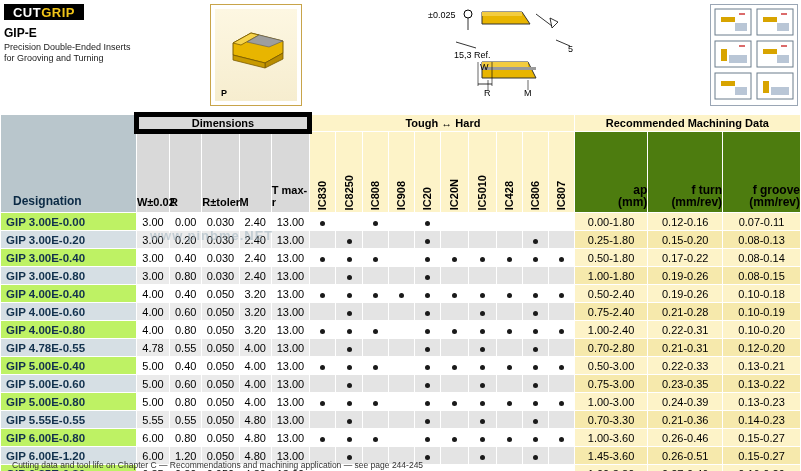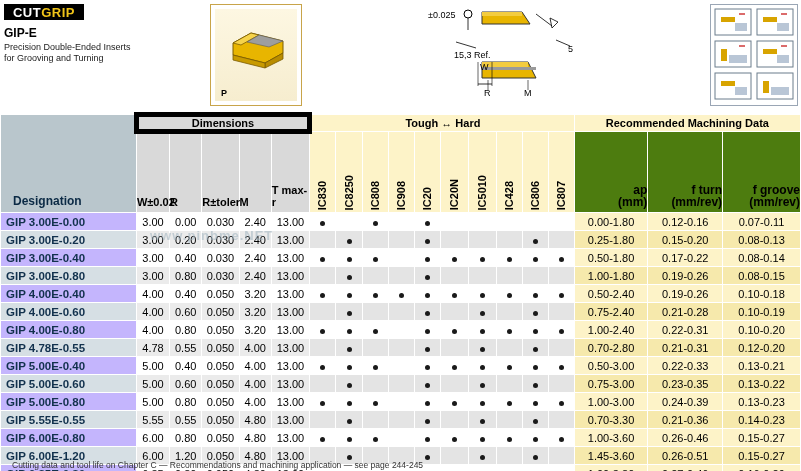--- a/index.html
+++ b/index.html
@@ -73,21 +73,21 @@
   .vert{
     writing-mode:vertical-rl;transform:rotate(180deg);
     white-space:nowrap;display:inline-block;line-height:1;
   }
   .rec-head{
     background:#4d7c0f;font-weight:bold;text-align:right;vertical-align:bottom;
     padding-bottom:4px;font-size:12px;line-height:12px;
   }
 
   .desig{
-    background:#c4b5fd;color:#12314d;font-weight:bold;font-size:11.5px;
+    background:#bef264;color:#12314d;font-weight:bold;font-size:11.5px;
     padding-left:5px;text-align:left;height:17px;white-space:nowrap;
   }
   .desig.alt{background:#d6dfe4;}
   .num{background:#ffffff;text-align:center;height:17px;}
   .num.alt{background:#ebebeb;}
   .grade{background:#ffffff;text-align:center;height:17px;}
   .grade.alt{background:#e4e4e4;}
   .rec{background:#fdf3c8;text-align:center;height:17px;}
   .rec.alt{background:#f6e9ac;}
   .dot{display:inline-block;width:5px;height:5px;border-radius:50%;background:#1a1a1a;}

